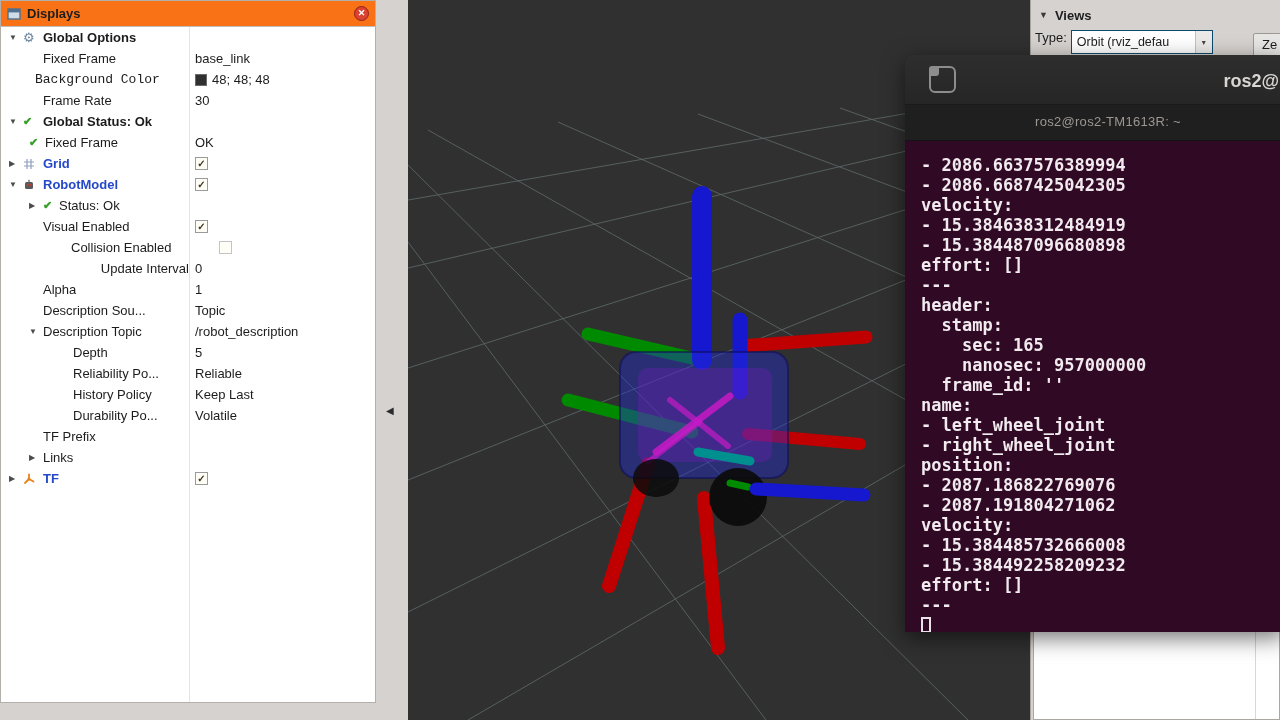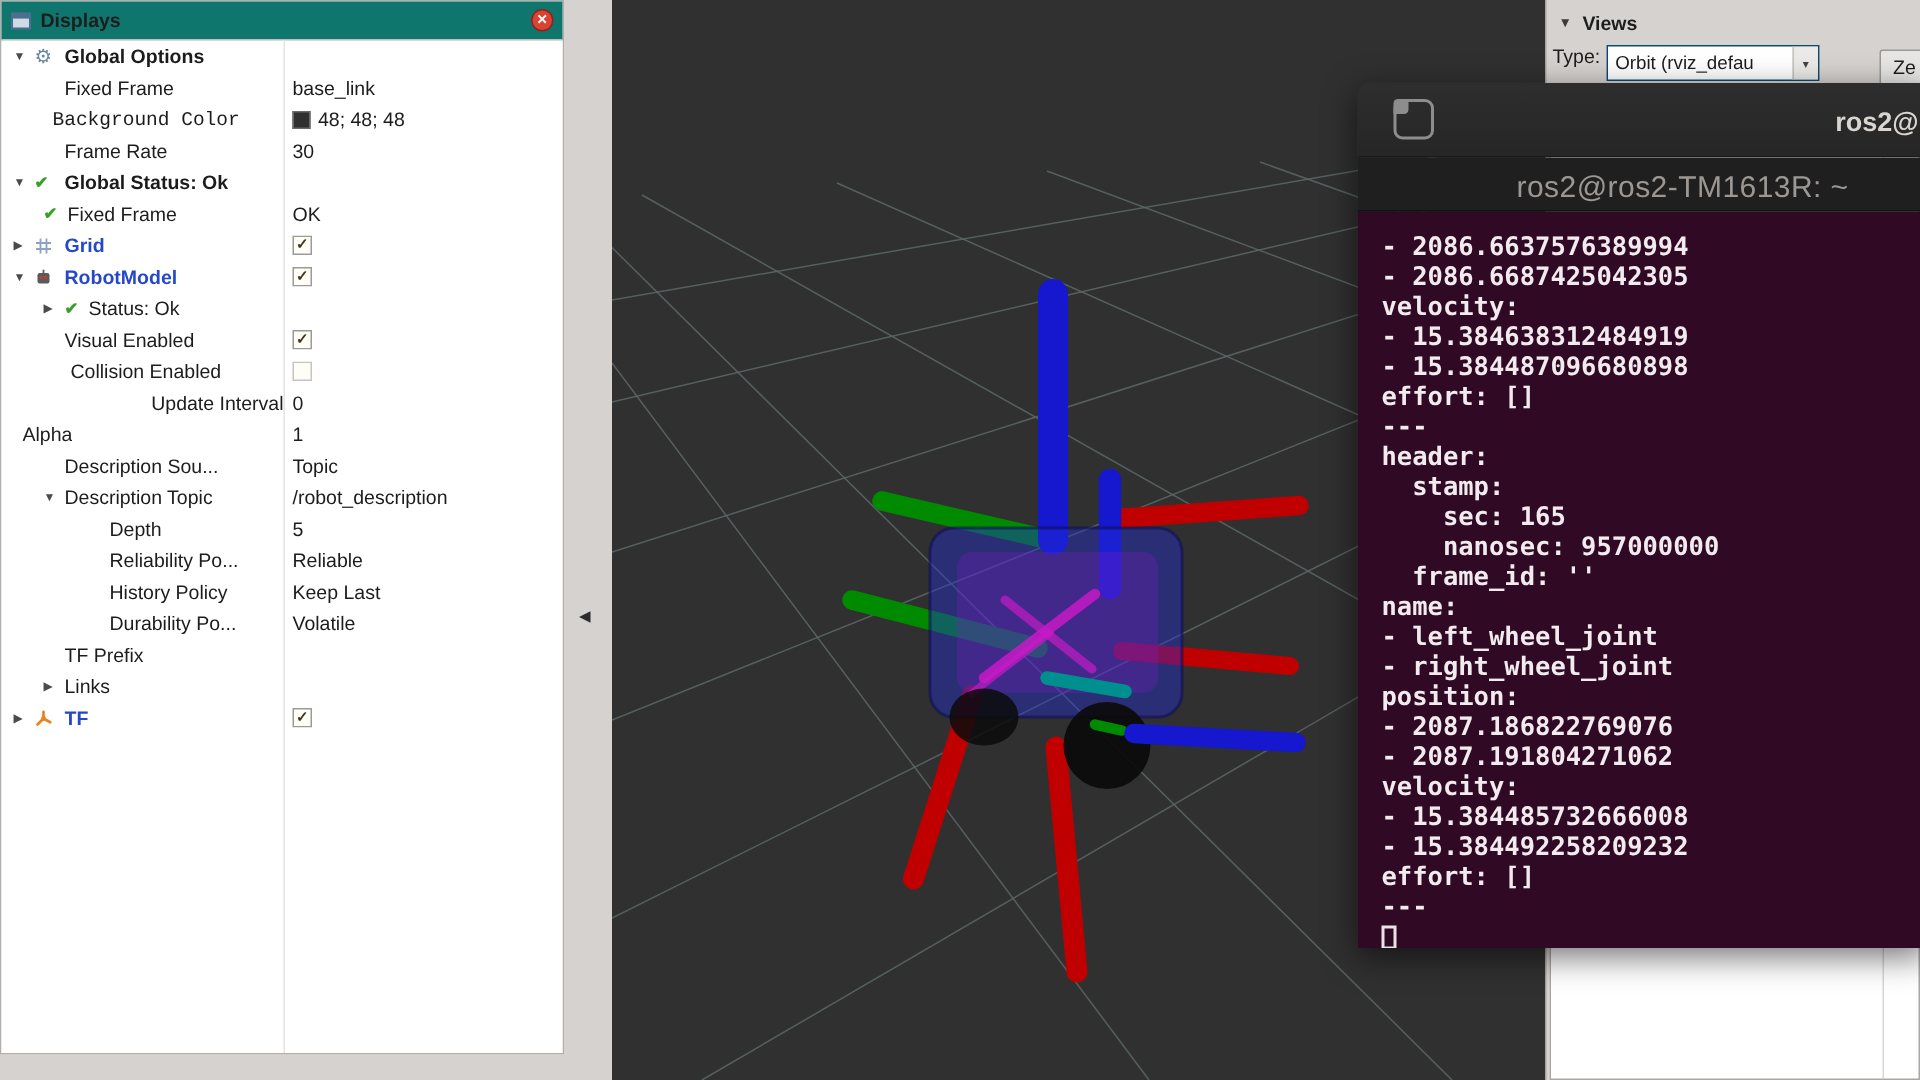--- a/index.html
+++ b/index.html
@@ -8,21 +8,21 @@
     width:1280px; height:720px; position:relative; overflow:hidden;
     background:#d6d2d0; font-family:"Liberation Sans", sans-serif;
   }
 
   
   .displays-panel {
     position:absolute; left:0; top:0; width:376px; height:703px;
     background:#ffffff; border:1px solid #b3afab;
   }
   .panel-titlebar {
-    height:26px; background:#0f766e; border-bottom:1px solid #c2beba;
+    height:26px; background:#f97316; border-bottom:1px solid #c2beba;
     display:flex; align-items:center; padding:0 6px; gap:6px;
   }
   .panel-title { font-size:13px; font-weight:bold; color:#1d1d1d; flex:1; }
   .close-btn {
     width:15px; height:15px; border-radius:50%;
     background:#da4232; border:1px solid #8e2417;
     color:#fff; font-size:9px; line-height:13px; text-align:center; font-weight:bold;
     cursor:default;
   }
   .tree { position:relative; height:calc(100% - 26px); background:#fff; overflow:hidden; }
@@ -86,21 +86,21 @@
     height:50px; background:linear-gradient(#2f2e2e,#272626);
     border-bottom:1px solid #1b1a1a; position:relative; border-top-left-radius:9px;
   }
   .win-icon {
     position:absolute; left:24px; top:11px; width:27px; height:27px;
     border:2px solid #8d8d8d; border-radius:6px;
   }
   .win-icon::before { content:""; position:absolute; left:-2px; top:-2px; width:10px; height:10px; background:#8d8d8d; border-radius:3px 0 3px 0; }
   .term-title { position:absolute; right:6px; top:16px; font-size:18px; font-weight:bold; color:#d9d5d1; }
   .term-tabbar { height:36px; background:#201f1f; border-bottom:1px solid #141313; position:relative; }
-  .term-tab { position:absolute; left:106px; top:9px; font-size:20px; color:#9c9793; letter-spacing:.3px; }
+  .term-tab { position:absolute; left:130px; top:9px; font-size:13px; color:#9c9793; letter-spacing:.3px; }
   .term-body {
     height:491px; background:#300a24; padding:14px 0 0 16px;
     font-family:"DejaVu Sans Mono", monospace; font-size:17px; font-weight:bold;
     color:#f1eaef;
   }
   .term-line { height:20px; line-height:20px; white-space:pre; }
   .term-cursor { width:10px; height:16px; border:2px solid #e9e2e7; margin-top:2px; }
 </style>
 </head>
 <body>
@@ -220,39 +220,39 @@
       <div class="trow">
         <div class="name-cell" style="padding-left: 28px;">
           <span class="arrow"></span>
           <span class="nm">Visual Enabled</span>
         </div>
         <div class="value-cell">
           <span class="cb">✓</span>
         </div>
       </div>
       <div class="trow">
-        <div class="name-cell" style="padding-left: 32px;">
+        <div class="name-cell" style="padding-left: 32px; margin-left: 24px;">
           <span class="arrow"></span>
           <span class="nm">Collision Enabled</span>
         </div>
         <div class="value-cell">
           <span class="cb unchecked"></span>
         </div>
       </div>
       <div class="trow">
         <div class="name-cell" style="padding-left: 28px; justify-content: flex-end;">
           <span class="arrow"></span>
           <span class="nm">Update Interval</span>
         </div>
         <div class="value-cell">
           <span>0</span>
         </div>
       </div>
       <div class="trow">
-        <div class="name-cell" style="">
+        <div class="name-cell" style="padding-left: 28px;">
           <span class="arrow"></span>
           <span class="nm">Alpha</span>
         </div>
         <div class="value-cell">
           <span>1</span>
         </div>
       </div>
       <div class="trow">
         <div class="name-cell" style="padding-left: 28px;">
           <span class="arrow"></span>

